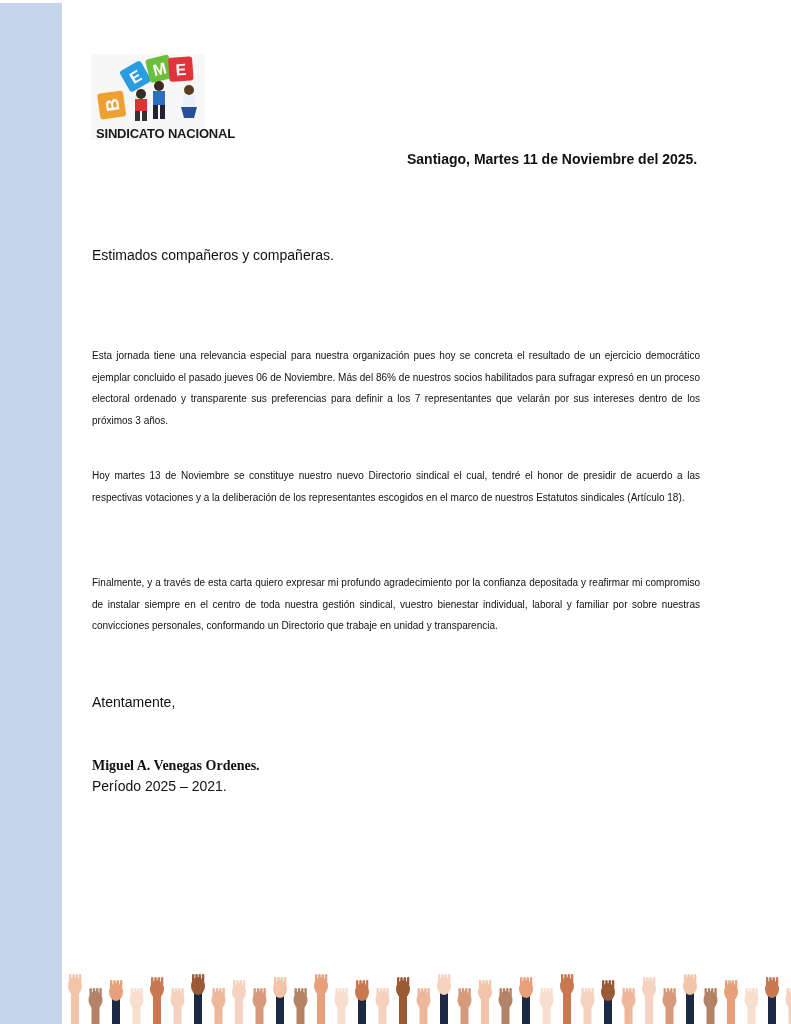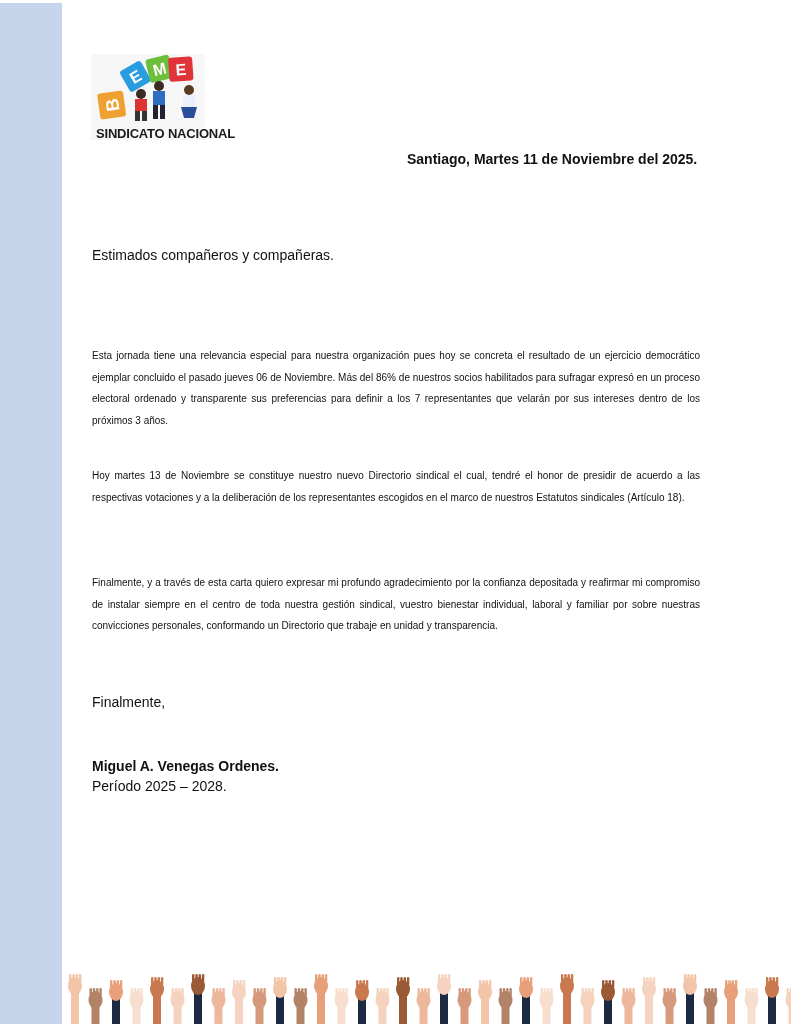--- a/index.html
+++ b/index.html
@@ -33,21 +33,21 @@
   .greeting .bold { font-weight: normal; }
   .para {
     position: absolute; left: 92px; width: 608px;
     font-size: 10px; line-height: 21.5px; text-align: justify;
   }
   .p1 { top: 345px; }
   .p2 { top: 465px; }
   .p3 { top: 572px; }
   .closing { position: absolute; left: 92px; top: 694px; font-size: 14px; }
   .signature { position: absolute; left: 92px; top: 756px; font-size: 14px; line-height: 20px; }
-  .signature .name { font-weight: bold; }
+  .signature .name { font-weight: bold; font-family: Liberation Serif, serif; }
   .hands {
     position: absolute; left: 62px; top: 968px; width: 729px; height: 56px;
     overflow: hidden;
   }
 </style>
 </head>
 <body>
 
 <div class="sidebar"></div>
 
@@ -92,25 +92,25 @@
 <div class="date">Santiago, Martes 11 de Noviembre del 2025.</div>
 
 <div class="greeting">
   <div class="bold">Estimados compañeros y compañeras.</div>
 </div>
 
 <div class="para p1">Esta jornada tiene una relevancia especial para nuestra organización pues hoy se concreta el resultado de un ejercicio democrático ejemplar concluido el pasado jueves 06 de Noviembre. Más del 86% de nuestros socios habilitados para sufragar expresó en un proceso electoral ordenado y transparente sus preferencias para definir a los 7 representantes que velarán por sus intereses dentro de los próximos 3 años.</div>
 <div class="para p2">Hoy martes 13 de Noviembre se constituye nuestro nuevo Directorio sindical el cual, tendré el honor de presidir de acuerdo a las respectivas votaciones y a la deliberación de los representantes escogidos en el marco de nuestros Estatutos sindicales (Artículo 18).</div>
 <div class="para p3">Finalmente, y a través de esta carta quiero expresar mi profundo agradecimiento por la confianza depositada y reafirmar mi compromiso de instalar siempre en el centro de toda nuestra gestión sindical, vuestro bienestar individual, laboral y familiar por sobre nuestras convicciones personales, conformando un Directorio que trabaje en unidad y transparencia.</div>
 
-<div class="closing">Finalmente,</div>
+<div class="closing">Atentamente,</div>
 
 <div class="signature">
   <div class="name">Miguel A. Venegas Ordenes.</div>
-  <div>Período 2025 – 2028.</div>
+  <div>Período 2025 – 2021.</div>
 </div>
 
 <div class="hands">
   <svg id="hands-svg" width="729" height="56">
       <g opacity="1">
         <rect x="9" y="22" width="8" height="60" fill="#f2c4a8"></rect>
         <ellipse cx="13" cy="18" rx="7" ry="9" fill="#f2c4a8"></ellipse>
         <rect x="7" y="6" width="2.4" height="8" rx="1.2" fill="#f2c4a8"></rect>
         <rect x="10.3" y="6" width="2.4" height="8" rx="1.2" fill="#f2c4a8"></rect>
         <rect x="13.6" y="6" width="2.4" height="8" rx="1.2" fill="#f2c4a8"></rect>

